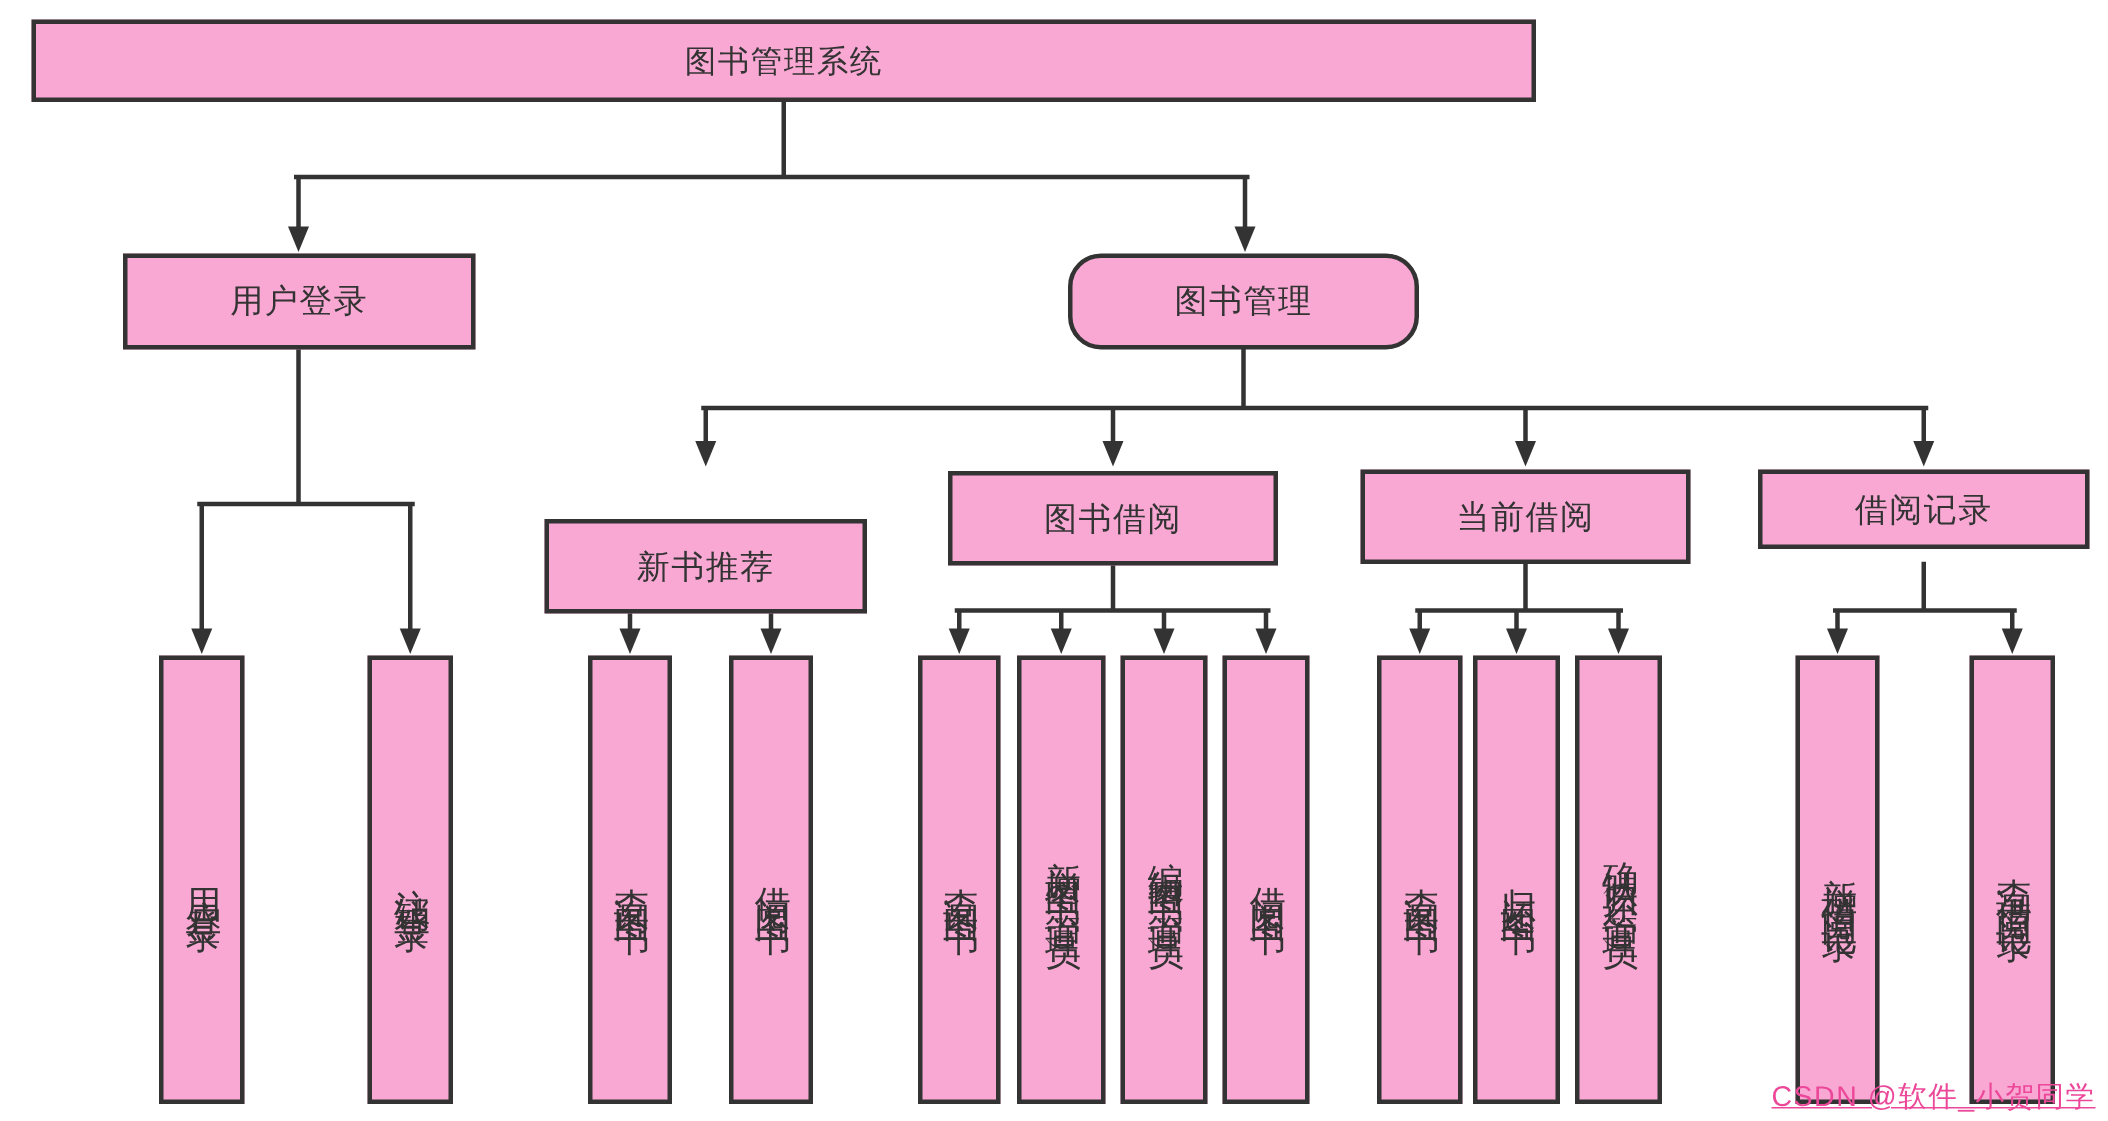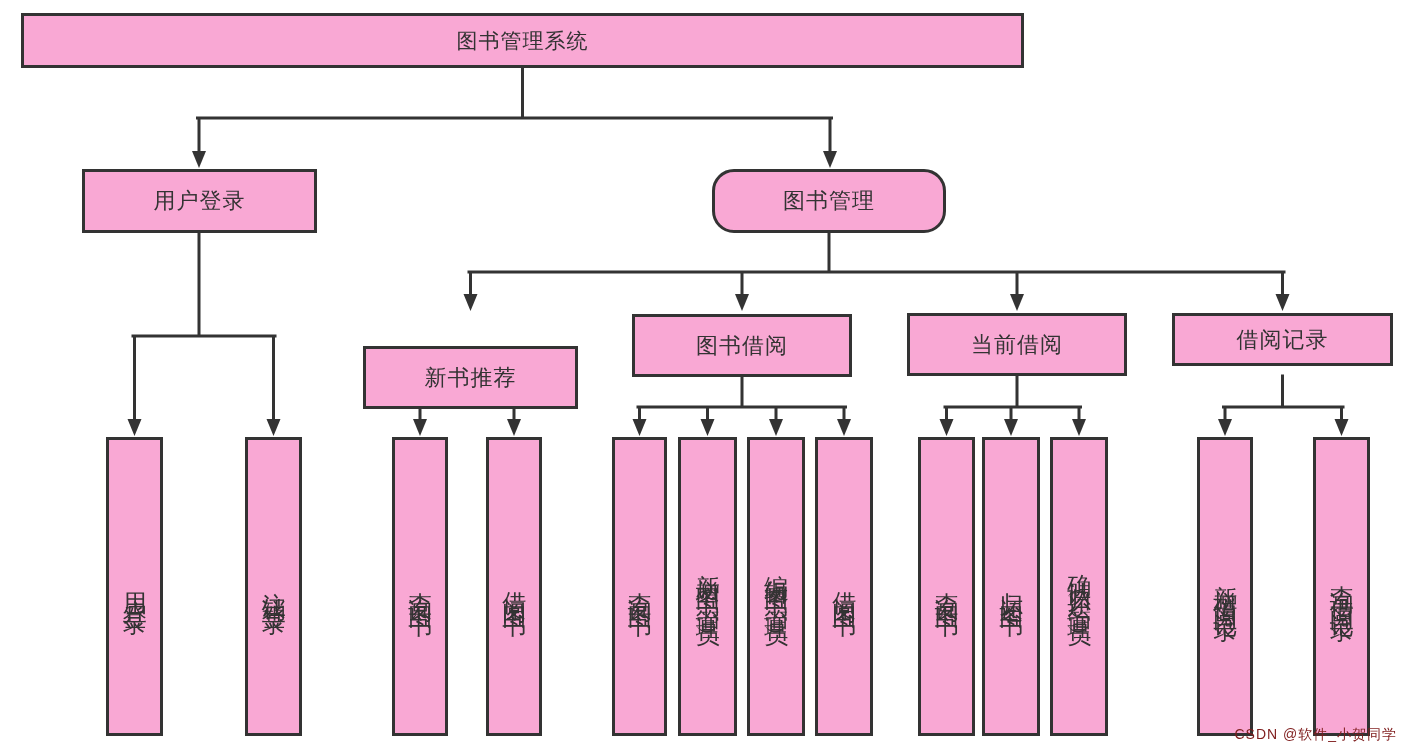--- a/index.html
+++ b/index.html
@@ -34,25 +34,26 @@
     writing-mode: vertical-rl;
     font-size: 24px;
     letter-spacing: 7px;
     line-height: 1.1;
   }
   .leaf span { display: block; }
   .watermark {
     position: absolute;
     right: 8px;
     bottom: 3px;
-    font-size: 14px;
+    font-size: 19px;
     letter-spacing: 1px;
-    color: #7f1d1d;
+    color: #ec4899;
     z-index: 5;
     white-space: nowrap;
+    text-decoration: underline;
   }
 </style>
 </head>
 <body>
 
 <div class="stage">
 
   <svg class="connector-layer" viewBox="0 0 1405 747" xmlns="http://www.w3.org/2000/svg">
     <path fill="none" stroke="#333333" stroke-width="3" stroke-linecap="square" d="M522.5 68 V118 M197.5 118 H831.5 M199 118 V153 M830 118 V153
          M199 233 V336 M133 336 H275 M134.5 336 V421 M273.5 336 V421

